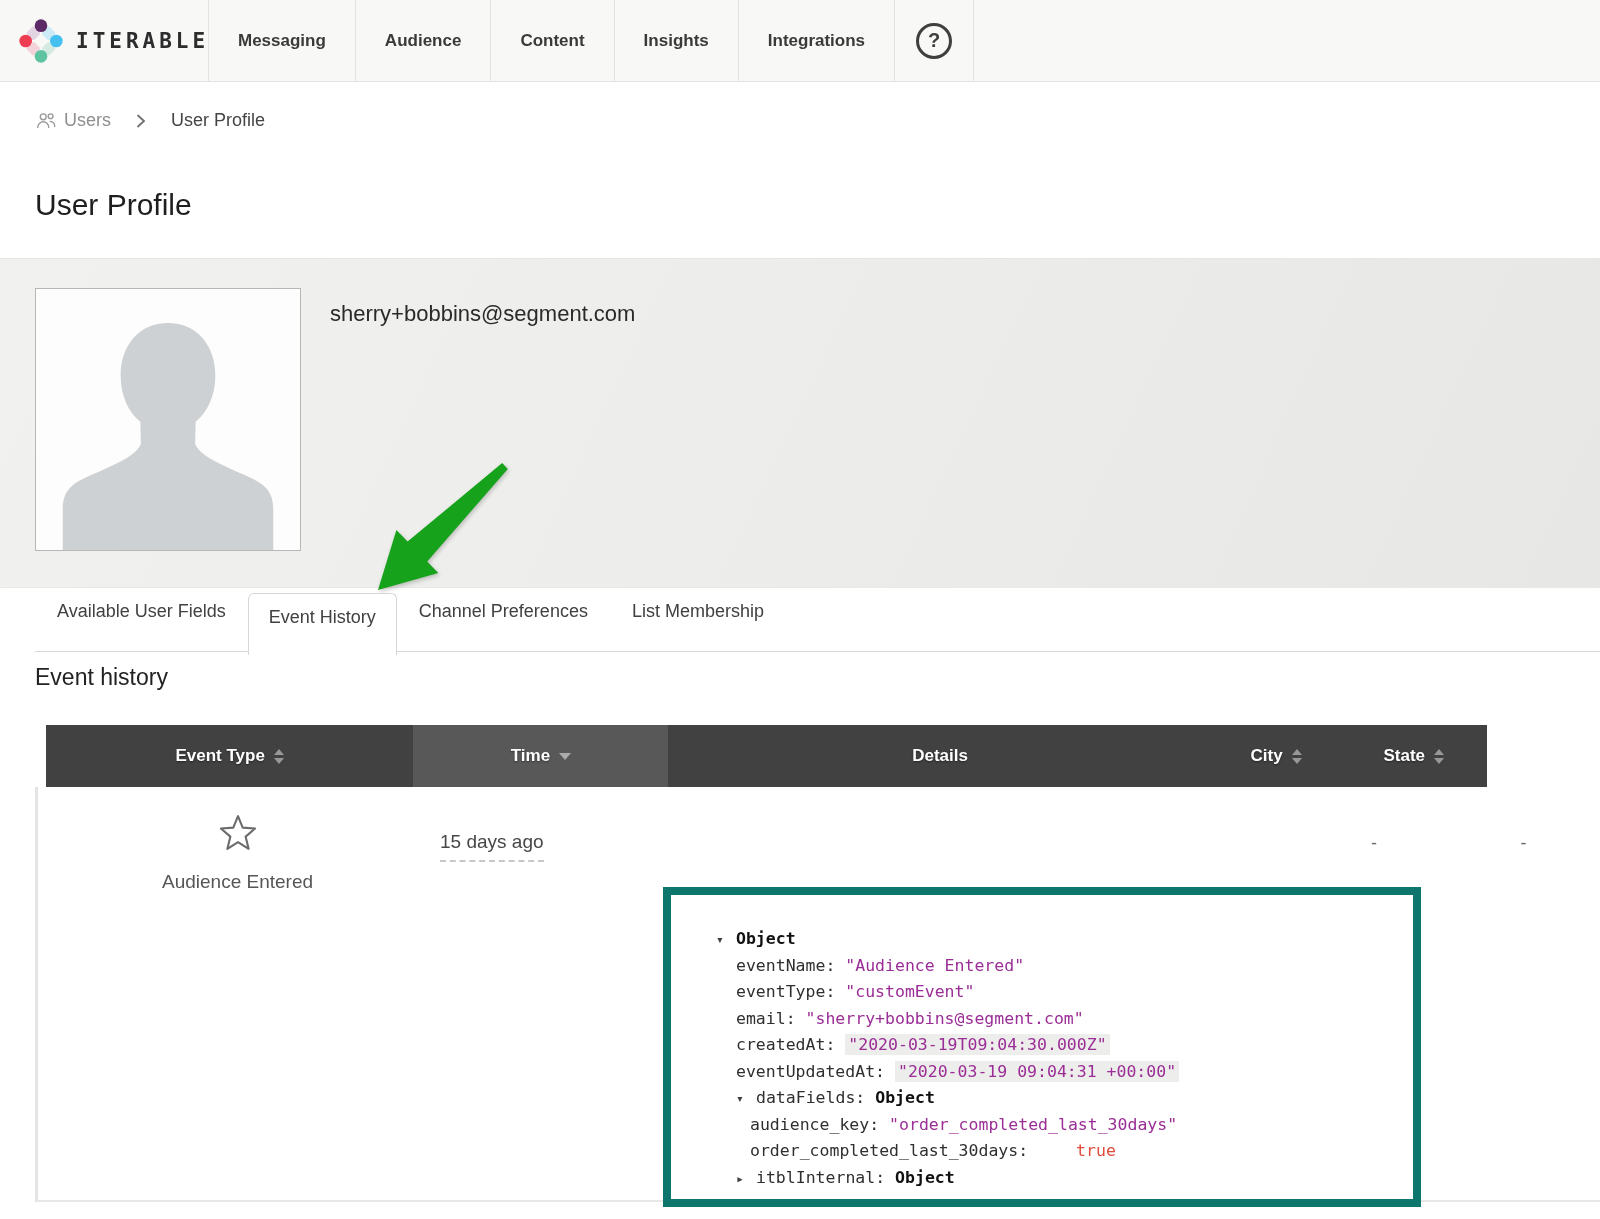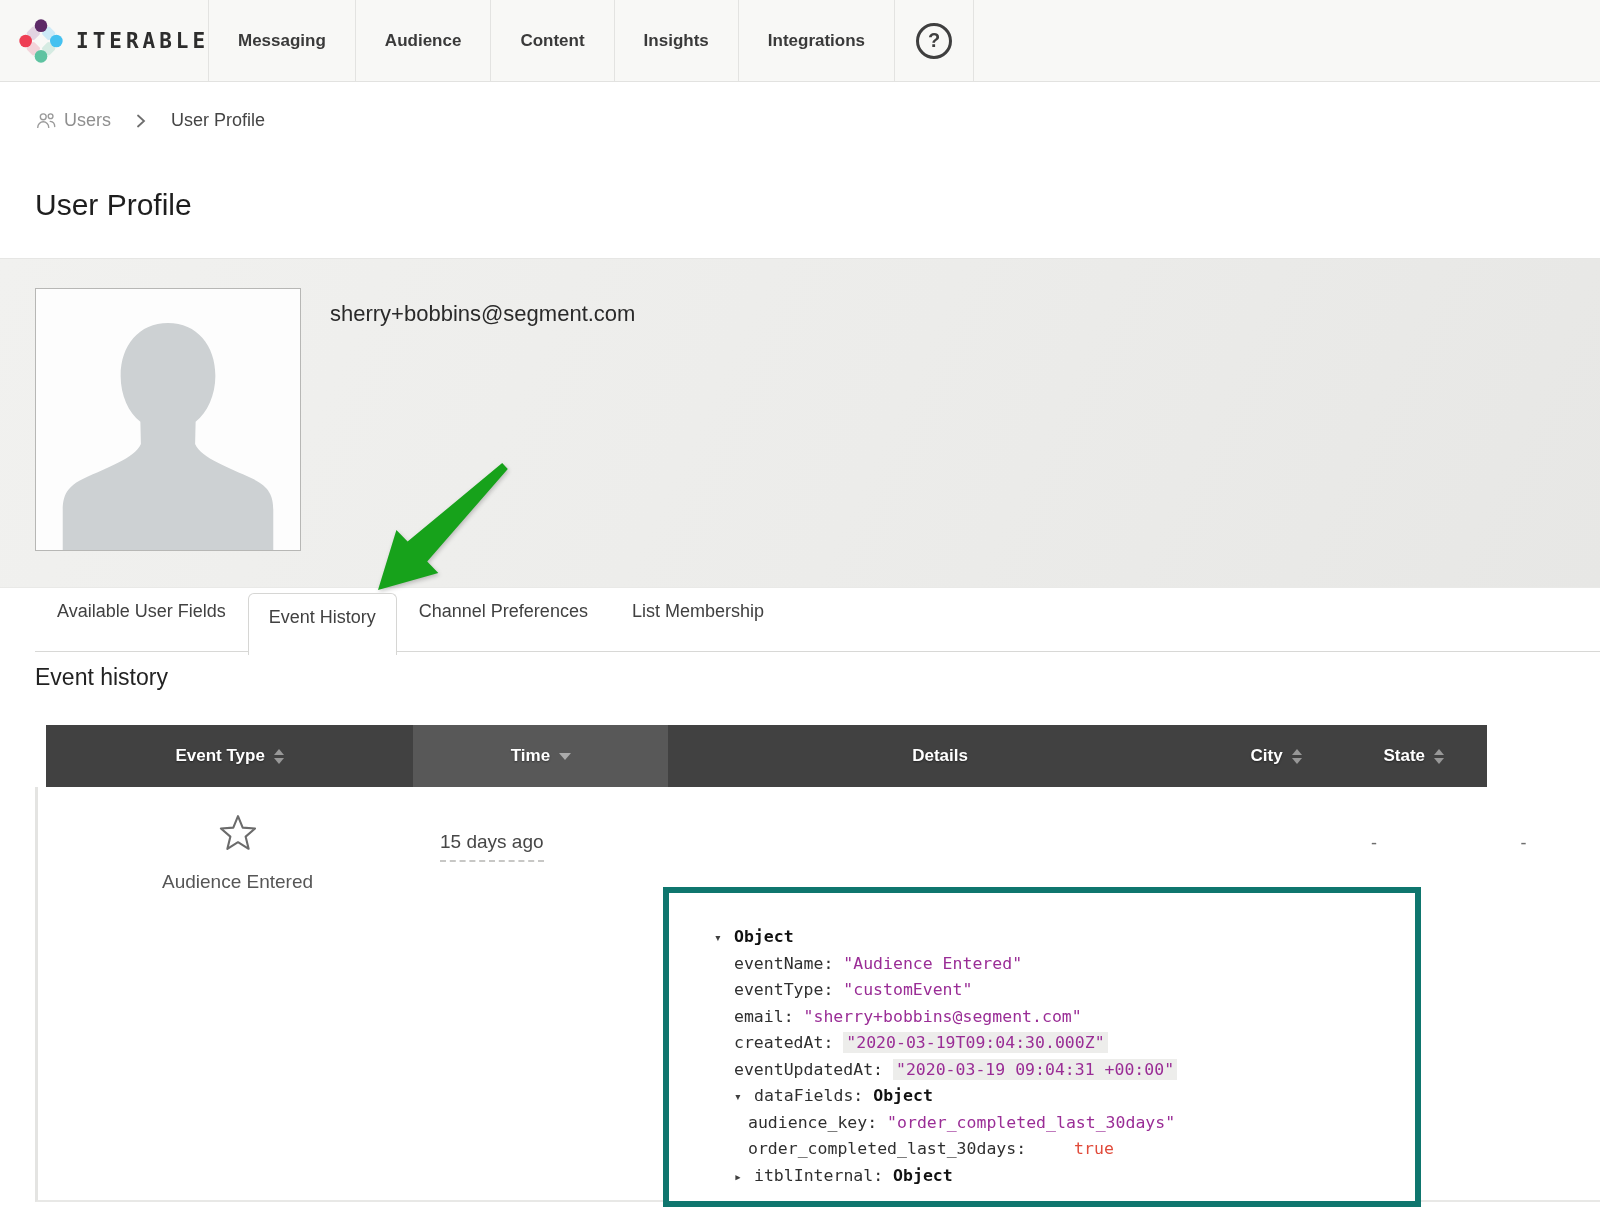--- a/index.html
+++ b/index.html
@@ -75,21 +75,21 @@
   .star-wrap { margin-top:26px; }
   .event-label { margin-top:14px; font-size:19px; color:#565656; }
   .cell-time { position:absolute; left:402px; top:44px; }
   .time-text { display:inline-block; font-size:19px; color:#474747; padding-bottom:7px;
                border-bottom:2px dashed #c7c7c5; cursor:help; }
   .cell-city  { position:absolute; left:1266px; width:140px; top:46px; text-align:center; font-size:18px; color:#6e6e6e; }
   .cell-state { position:absolute; left:1406px; width:159px; top:46px; text-align:center; font-size:18px; color:#6e6e6e; }
 
   
   .json-box { position:absolute; left:625px; top:100px; width:758px; height:320px;
-              border:6px solid #0f766e; background:#ffffff; padding:31px 20px 4px 45px; overflow:hidden; }
+              border:8px solid #0f766e; background:#ffffff; padding:31px 20px 4px 45px; overflow:hidden; }
   .json-line { font-family:"DejaVu Sans Mono", monospace; font-size:16.5px; height:26.5px;
                line-height:26.5px; white-space:nowrap; color:#2f2f2f; }
   .json-toggle { display:inline-block; width:20px; font-size:13px; color:#3f3f3f; cursor:pointer; }
   .v-object { font-weight:700; color:#111111; }
   .v-string { color:#9a2d96; }
   .v-boolean { color:#e14b3b;margin-left:38px; }
   .v-highlight { background:#ededeb; padding:1px 3px; }
 </style>
 </head>
 <body>

